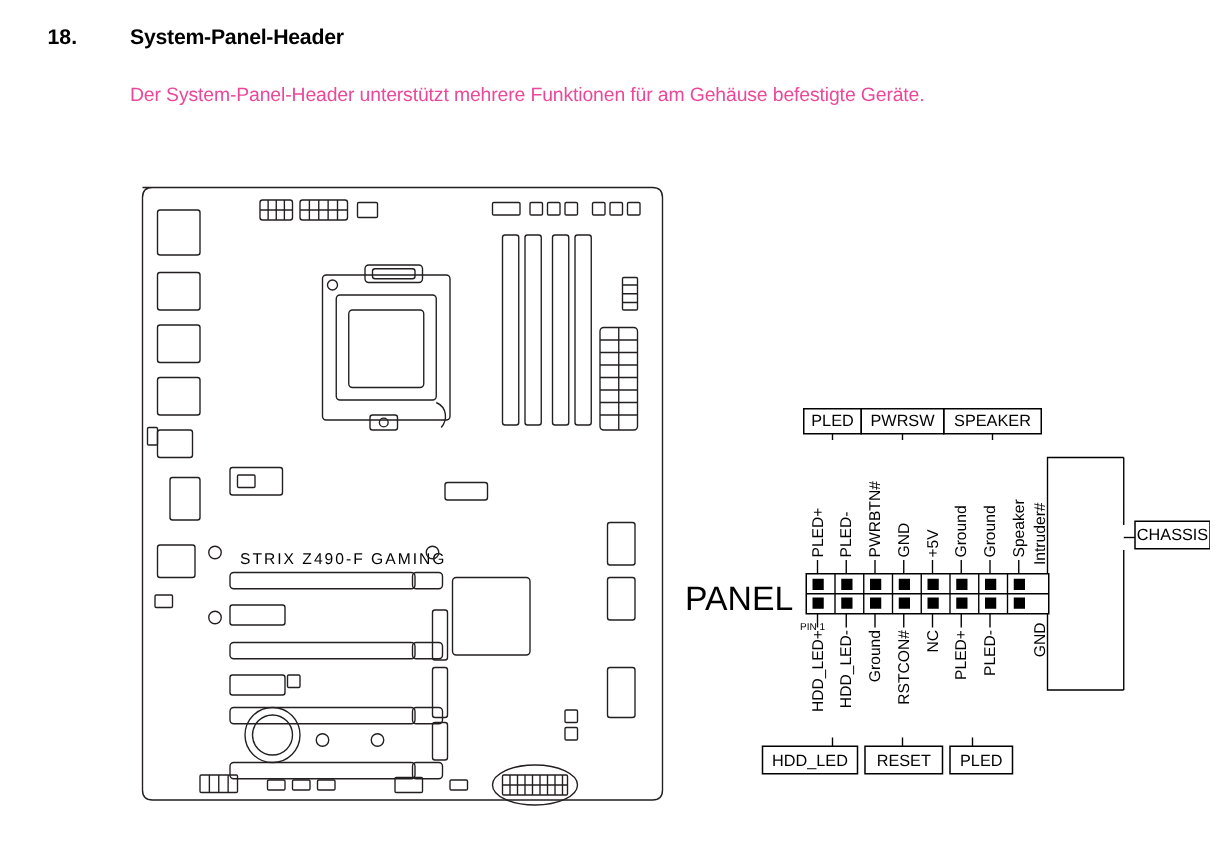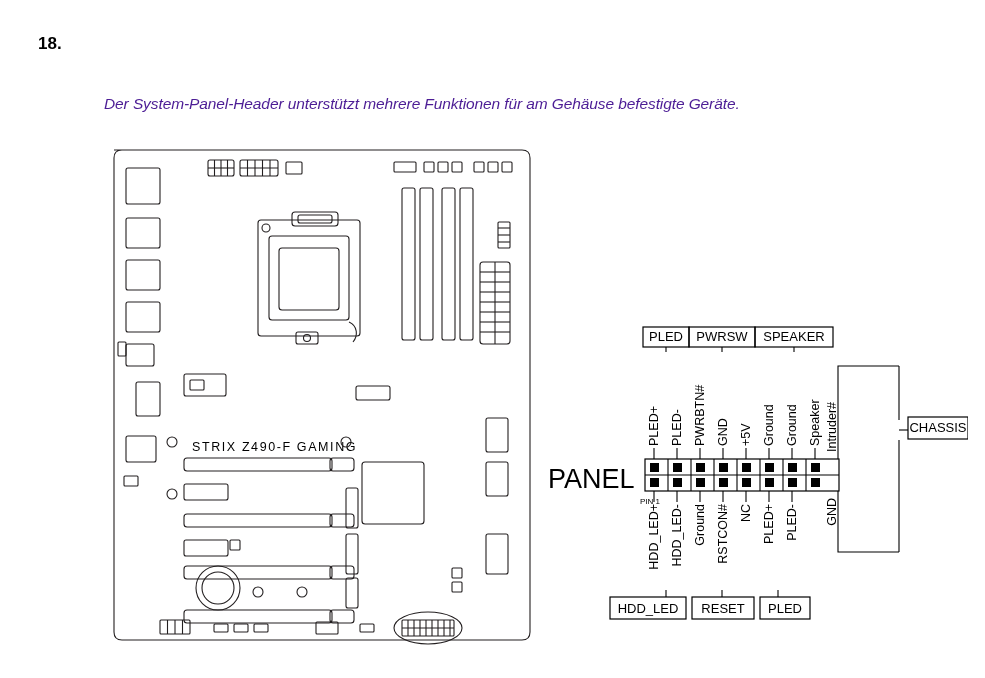--- a/index.html
+++ b/index.html
@@ -13,42 +13,41 @@
     position: relative;
     font-family: "Liberation Sans", sans-serif;
     color: #000000;
     overflow: hidden;
   }
 
   
   .section-head {
     position: absolute;
     left: 38px;
-    top: 34px;
+    top: 20px;
     display: flex;
     align-items: flex-end;
   }
   .section-num {
     font-size: 17px;
     font-weight: bold;
     width: 66px;
   }
   .section-title {
     font-size: 17px;
     font-weight: bold;
     letter-spacing: -0.2px;
   }
   .section-body {
     position: absolute;
     left: 104px;
-    top: 95px;
+    top: 68px;
     font-size: 15.5px;
-    color: #4c1d95;
+    color: #ec4899;
     letter-spacing: -0.1px;
-    font-style: italic;
   }
 
   
   .board-wrap {
     position: absolute;
     left: 106px;
     top: 136px;
     width: 436px;
     height: 518px;
   }
@@ -98,20 +97,21 @@
     stroke: #231f20;
     stroke-width: 1.1;
     fill: none;
   }
 </style>
 </head>
 <body>
 
 <div class="section-head">
   <span class="section-num">18.</span>
+  <span class="section-title">System-Panel-Header</span>
 </div>
 
 <div class="section-body">Der System-Panel-Header unterstützt mehrere Funktionen für am Gehäuse befestigte Geräte.</div>
 
 <div class="board-wrap">
   <svg width="436" height="518" viewBox="0 0 436 518" xmlns="http://www.w3.org/2000/svg">
 
     <path class="board-line" d="M8,14 L416,14 Q424,14 424,22 L424,496 Q424,504 416,504 L16,504 Q8,504 8,496 L8,22 Q8,14 16,14 Z"></path>
 
     <rect class="board-line" x="20" y="32" width="34" height="36" rx="2"></rect>

